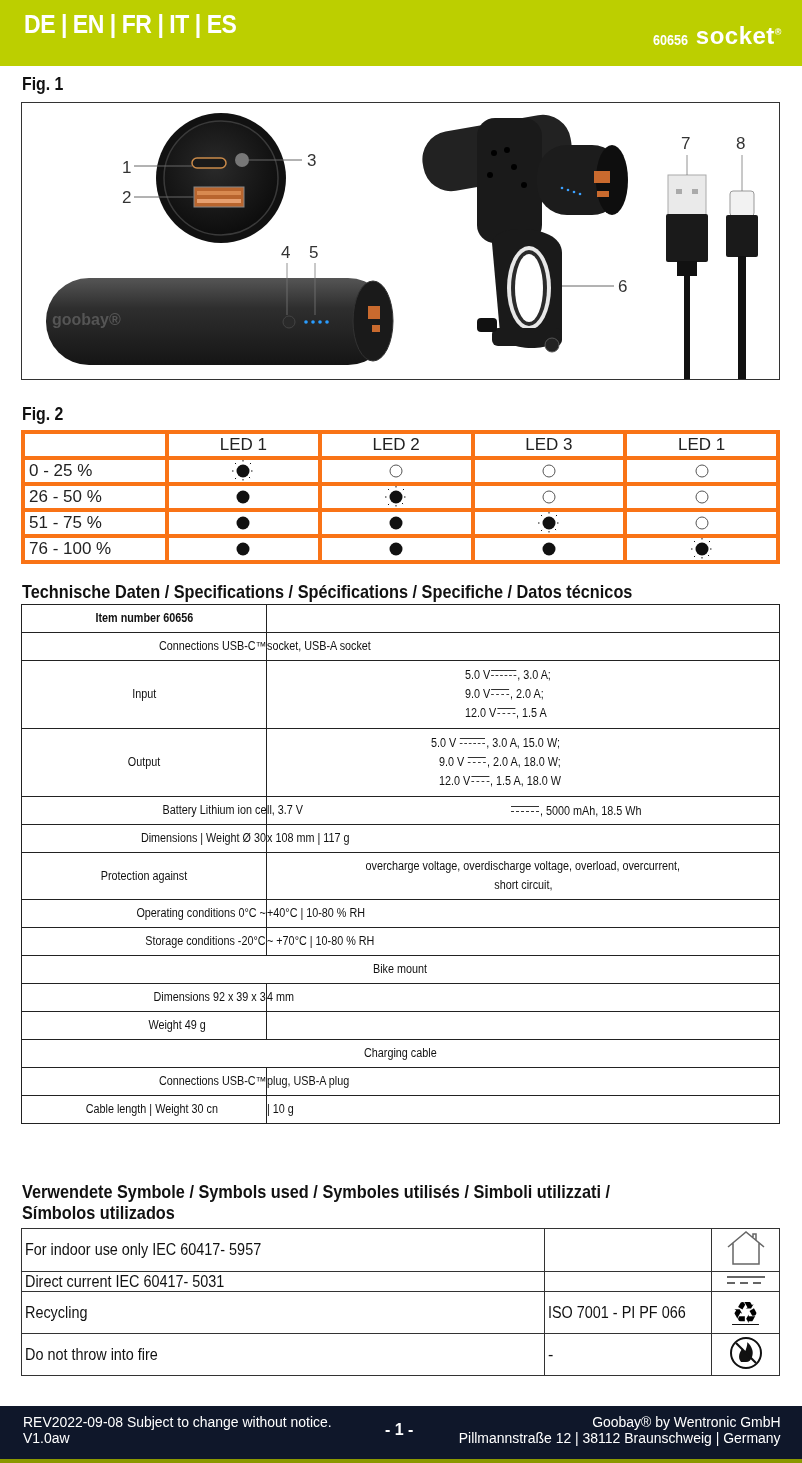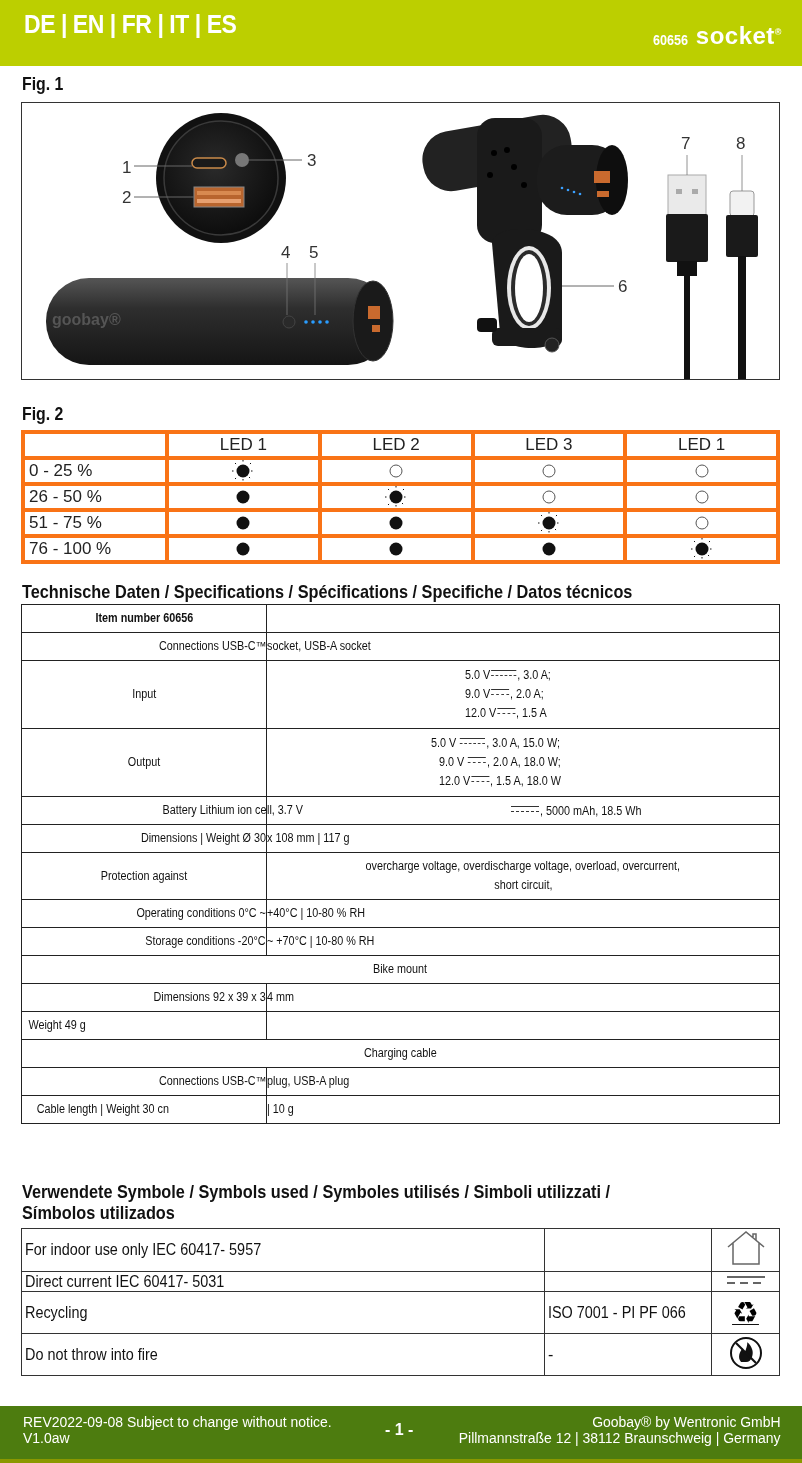--- a/index.html
+++ b/index.html
@@ -42,21 +42,21 @@
   .dc::before { content: ""; position: absolute; left: 1px; right: 1px; top: 0; border-top: 1.5px solid #333; }
   .dc::after { content: ""; position: absolute; left: 1px; right: 1px; top: 5px; border-top: 1.5px dashed #333; }
 
   
   .sym { position: absolute; left: 21px; top: 1228px; width: 759px; border-collapse: collapse; border: 1.5px solid #333; }
   .sym td { border: 1.5px solid #333; font-size: 16px; padding-left: 3px; vertical-align: middle; }
   .sym td.c3 { width: 68px; text-align: center; padding: 0; }
   .sym td.c2 { width: 167px; }
 
   
-  .footer { position: absolute; left: 0; top: 1406px; width: 802px; height: 53px; background: #4d7c0f; color: #fff; font-size: 15.5px; line-height: 16px; padding-left: 19px; }
+  .footer { position: absolute; left: 0; top: 1406px; width: 802px; height: 53px; background: #0f172a; color: #fff; font-size: 15.5px; line-height: 16px; padding-left: 19px; }
   .footer-bottom { position: absolute; left: 0; top: 1459px; width: 802px; height: 4px; background: #8a9800; }
   .f-left { position: absolute; left: 23px; top: 8px; transform: scaleX(0.9); transform-origin: left; }
   .f-mid { position: absolute; left: 385px; top: 16px; font-weight: bold; font-size: 16px; }
   .f-right { position: absolute; right: 21px; top: 8px; text-align: right; transform: scaleX(0.9); transform-origin: right; }
 </style>
 </head>
 <body>
 
 <div class="header">
   <div class="lang">DE | EN | FR | IT | ES</div>
@@ -327,32 +327,32 @@
     <td class="v"><span class="narrow" style="transform-origin:left;">~ +70°C | 10-80 % RH</span></td>
   </tr>
   <tr style="height:28px;">
     <td colspan="2" class="span"><span class="narrow">Bike mount</span></td>
   </tr>
   <tr style="height:28px;">
     <td class="k" style="text-align:right;"><span class="narrow" style="transform-origin:right;">Dimensions 92 x 39 x 3</span></td>
     <td class="v"><span class="narrow" style="transform-origin:left;">4 mm</span></td>
   </tr>
   <tr style="height:28px;">
-    <td class="k" style="text-align:left;padding-right:60px;"><span class="narrow" style="transform-origin:right;">Weight 49 g</span></td>
+    <td class="k" style="text-align:right;padding-right:60px;"><span class="narrow" style="transform-origin:right;">Weight 49 g</span></td>
     <td class="v"></td>
   </tr>
   <tr style="height:28px;">
     <td colspan="2" class="span"><span class="narrow">Charging cable</span></td>
   </tr>
   <tr style="height:28px;">
     <td class="k" style="text-align:right;"><span class="narrow" style="transform-origin:right;">Connections USB-C™</span></td>
     <td class="v"><span class="narrow" style="transform-origin:left;">plug, USB-A plug</span></td>
   </tr>
   <tr style="height:28px;">
-    <td class="k" style="text-align:left;"><span class="narrow" style="transform-origin:right;">Cable length | Weight 30 cn</span></td>
+    <td class="k" style="text-align:center;"><span class="narrow" style="transform-origin:right;">Cable length | Weight 30 cn</span></td>
     <td class="v"><span class="narrow" style="transform-origin:left;">| 10 g</span></td>
   </tr>
 </tbody>
   </table>
 
 <div class="sec-title" style="top:1181px;">
   <div>Verwendete Symbole / Symbols used / Symboles utilisés / Simboli utilizzati /</div>
   <div>Símbolos utilizados</div>
 </div>
 <table class="sym">

